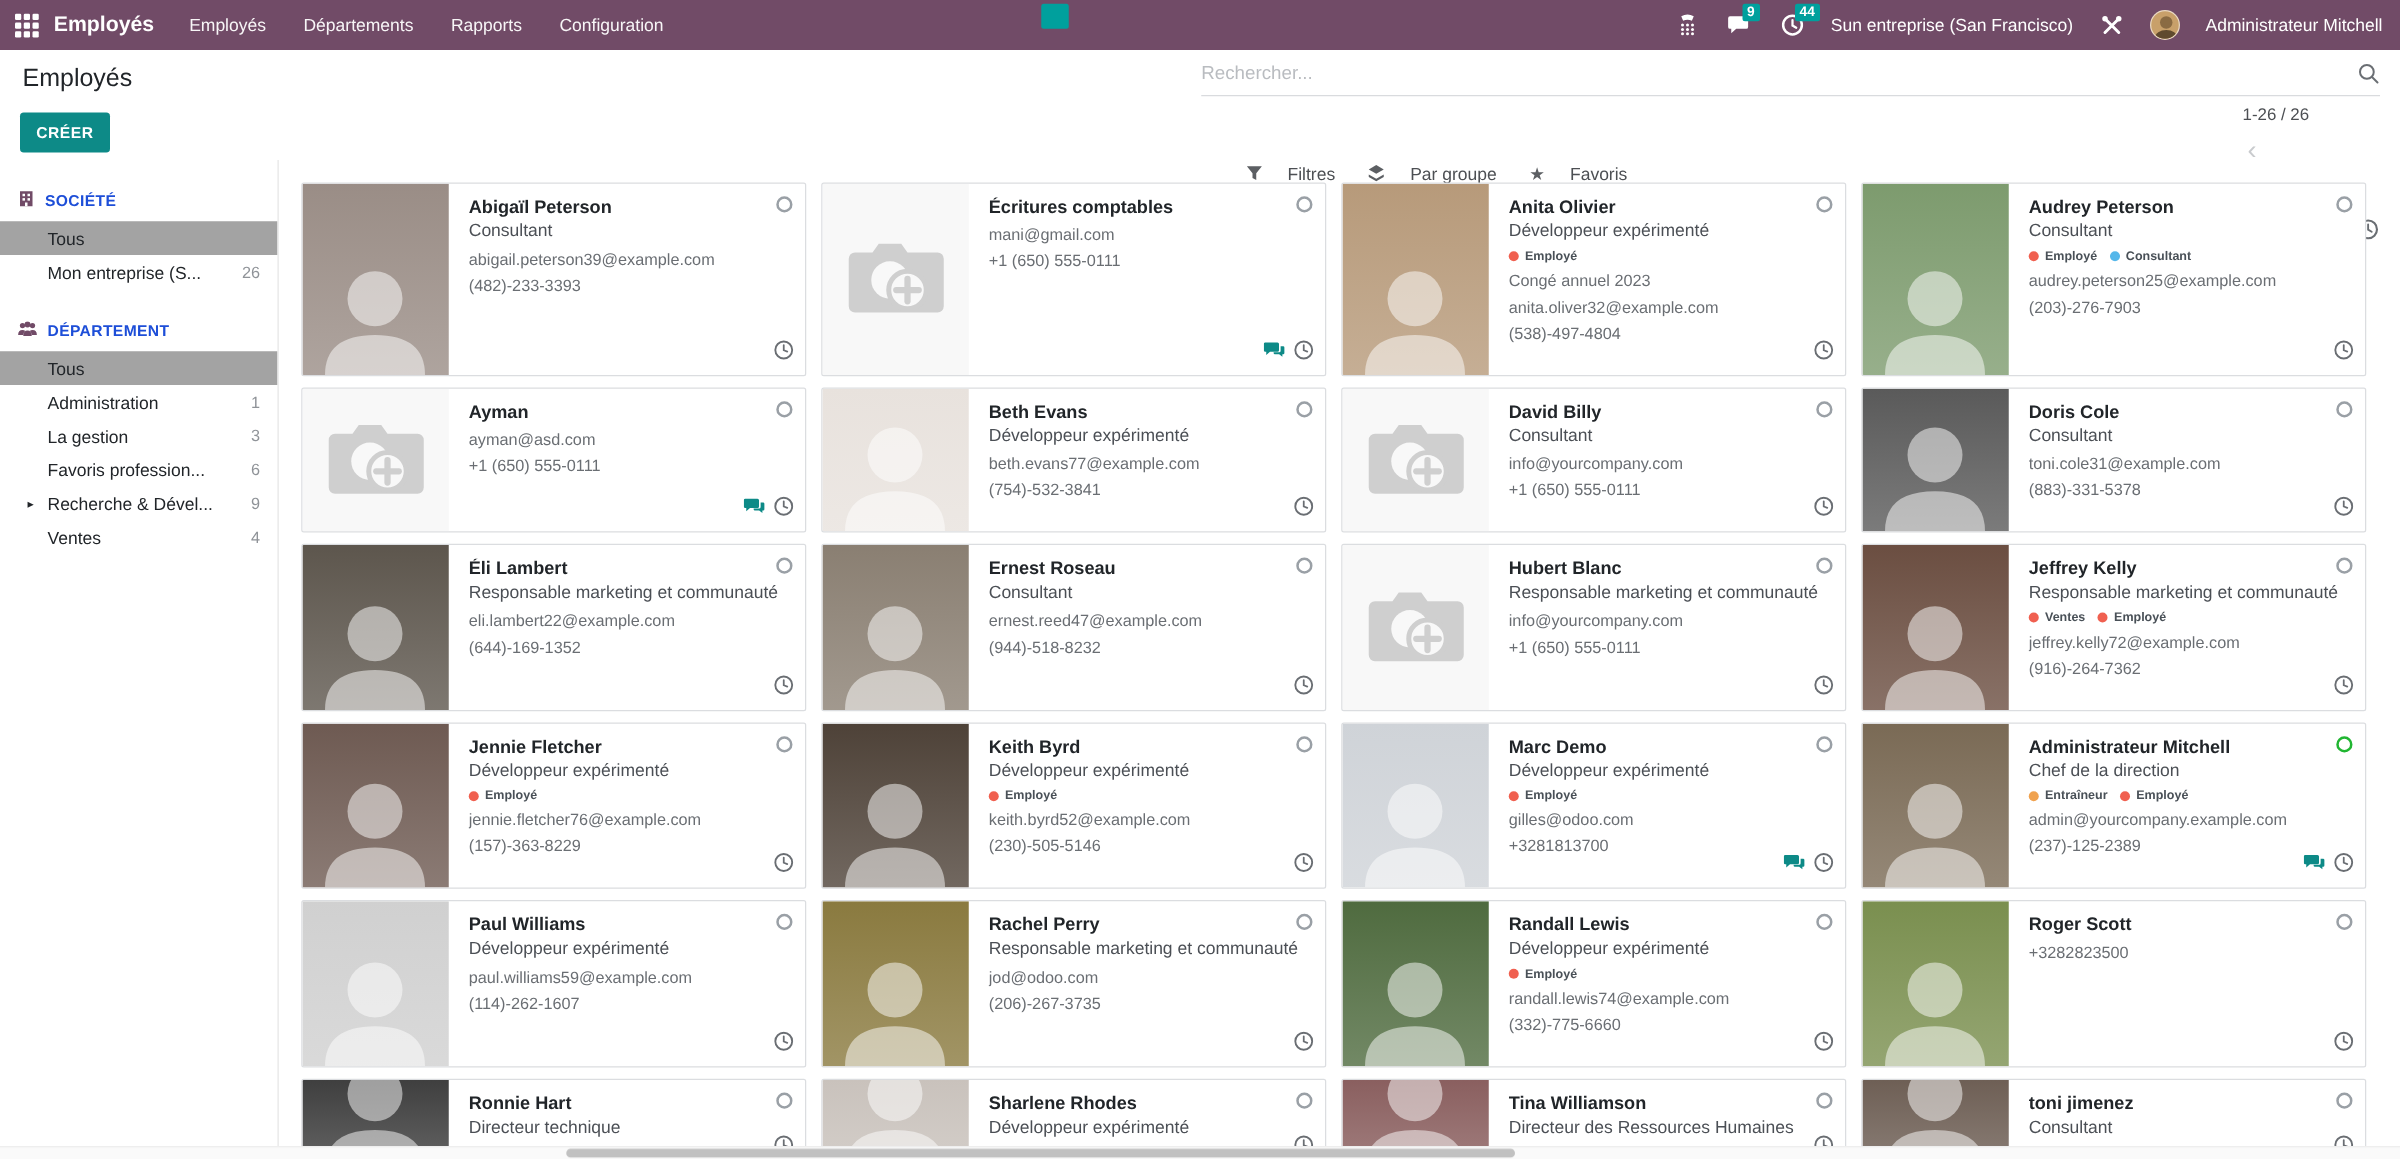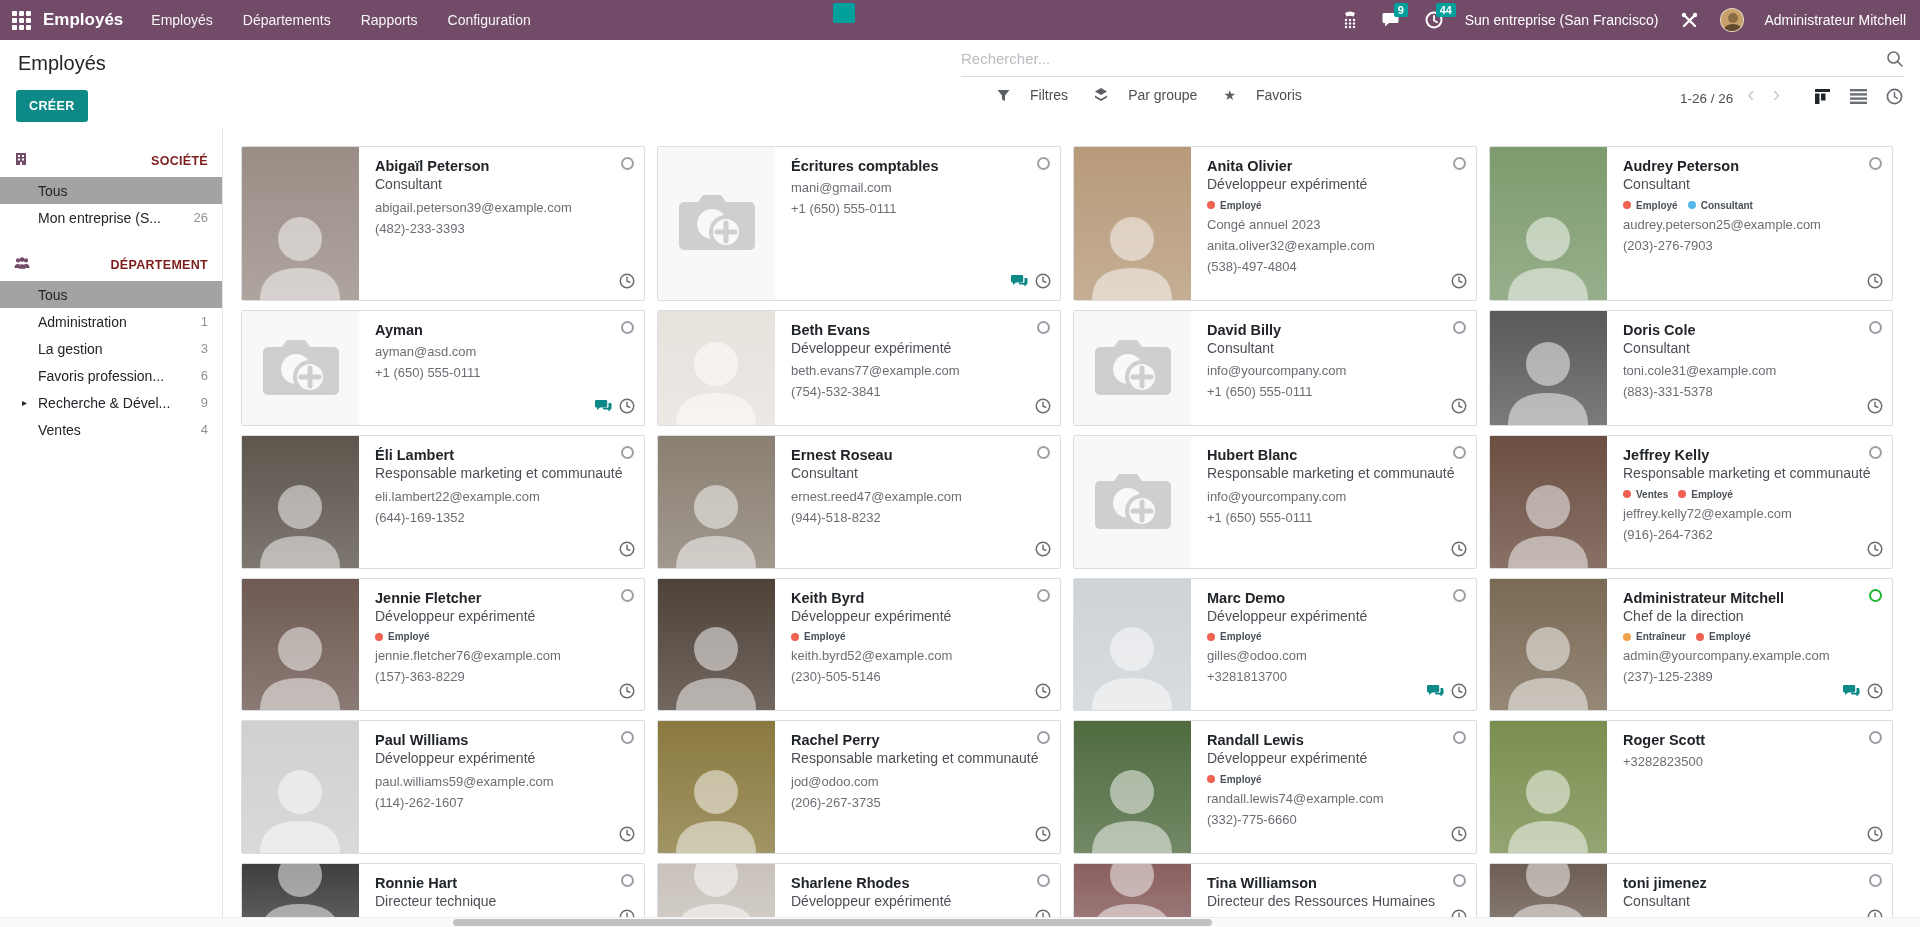--- a/index.html
+++ b/index.html
@@ -35,32 +35,32 @@
   .searchwrap { position:absolute; left:961px; right:16px; top:10px; }
   .searchline { border-bottom:1px solid #d9dbde; display:flex; align-items:flex-start; padding-bottom:8px; }
   .searchinput { flex:1; border:none; outline:none; font-size:15px; color:#212529; font-family:inherit; }
   .searchinput::placeholder { color:#b9bcc0; }
   .mag { width:18px; height:18px; flex:0 0 auto; cursor:pointer; }
   .cp-bottom { position:absolute; left:961px; right:16px; top:44px; display:flex; align-items:center; }
   .fbtns { display:flex; gap:26px; margin-left:36px; font-size:14px; color:#4c4f53; }
   .fbtn { display:flex; align-items:center; gap:20px; cursor:pointer; }
   .fbtn svg, .fbtn .glyph { color:#5c5f63; }
   .star-glyph { font-size:14px; line-height:1; }
-  .pagerzone { margin-left:auto; display:flex; align-items:flex-end; gap:10px; }
+  .pagerzone { margin-left:auto; display:flex; align-items:flex-start; gap:10px;flex-direction:column; }
   .pager { font-size:13.5px; color:#4c4f53; }
   .chev { color:#c9cbce; font-size:22px; line-height:1; padding:0 4px; cursor:default; user-select:none; }
   .vswitch { display:flex; align-items:center; gap:16px; margin-left:18px; }
   .vbtn { width:20px; height:20px; display:flex; align-items:center; justify-content:center; cursor:pointer; }
 
   
   .content { display:flex; height:799px; overflow:hidden; }
   .sidebar { width:223px; flex:0 0 223px; border-right:1px solid #e6e6e6; padding-top:24px; overflow:hidden; }
   .s-section { margin-bottom:26px; }
   .s-head { display:flex; align-items:center; gap:8px; padding:0 14px 8px 14px; font-size:12.5px; font-weight:bold;
-            color:#7f1d1d; letter-spacing:.3px;justify-content:space-between; }
+            color:#1d4ed8; letter-spacing:.3px; }
   .s-head svg { flex:0 0 auto; }
   .s-item { position:relative; display:flex; align-items:center; height:27px; padding:0 14px 0 38px;
             font-size:14px; color:#212529; cursor:pointer; }
   .s-item.active { background:#a3a3a3; }
   .s-item .caret { position:absolute; left:22px; font-size:10px; color:#212529; }
   .s-count { margin-left:auto; font-size:13px; color:#8f9398; }
 
   .main { flex:1; padding:18px 0 0 18px; overflow:hidden; }
   .kanban { display:grid; grid-template-columns:repeat(4,404px); column-gap:12px; row-gap:9px; }
 

